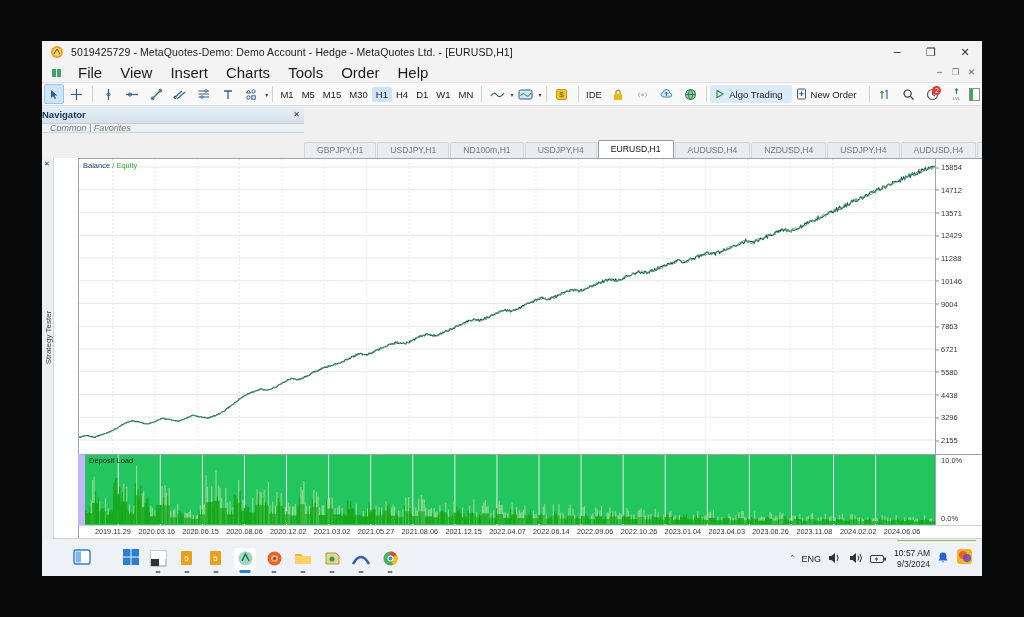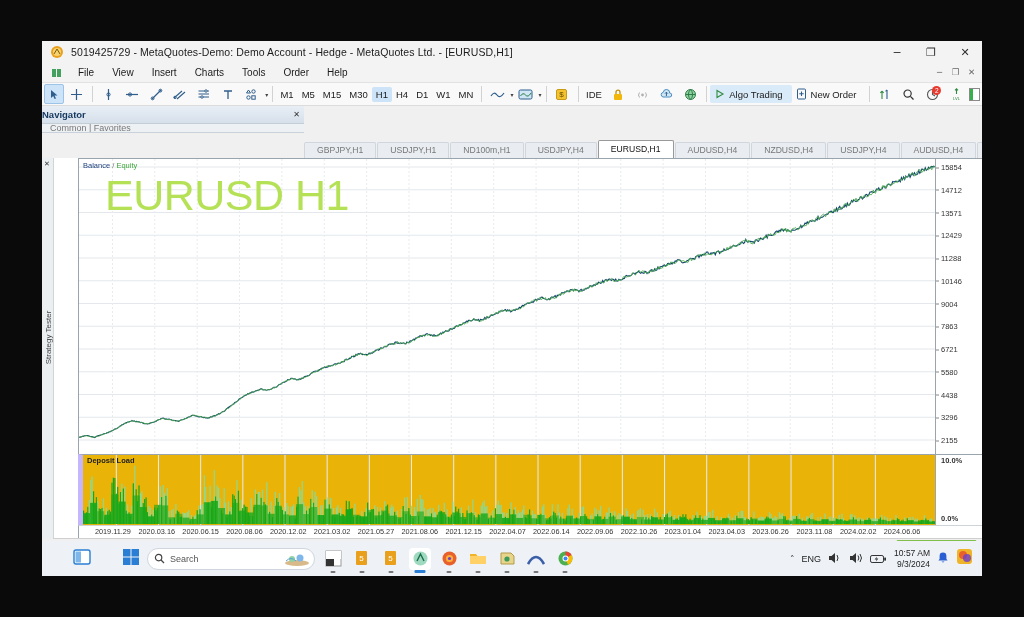--- a/index.html
+++ b/index.html
@@ -10,21 +10,21 @@
   
   .titlebar{position:relative;height:22px;background:#f3f3f3;display:flex;align-items:center;}
   .tb-logo{width:18px;height:14px;margin-left:6px;margin-right:5px;display:flex;align-items:center;justify-content:center;}
   .tb-title{font-size:10.5px;color:#1b1b1b;white-space:nowrap;letter-spacing:.1px;}
   .tb-winbtns{position:absolute;right:0;top:0;height:22px;display:flex;}
   .tb-winbtn{width:34px;height:22px;display:flex;align-items:center;justify-content:center;font-size:11px;color:#303030;font-family:"DejaVu Sans",sans-serif;}
 
   
   .menubar{position:relative;height:19px;background:#f3f3f3;display:flex;align-items:center;border-bottom:1px solid #e2e2e2;}
   .mm-logo{width:16px;margin-left:7px;margin-right:4px;display:flex;align-items:center;justify-content:center;}
-  .mi{font-size:10px;color:#1b1b1b;padding:1px 9px;white-space:nowrap;}
+  .mi{font-size:15px;color:#1b1b1b;padding:1px 9px;white-space:nowrap;}
   .mdi-btns{position:absolute;right:3px;top:1px;display:flex;gap:1px;}
   .mdi-btn{width:15px;height:15px;display:flex;align-items:center;justify-content:center;font-size:8.5px;color:#666;font-family:"DejaVu Sans",sans-serif;}
 
   
   .toolbar{height:22px;background:#f9f9f9;border-bottom:1px solid #dcdcdc;display:flex;align-items:center;padding:0 2px;}
   .tbtn{height:20px;min-width:20px;display:flex;align-items:center;justify-content:center;padding:0 2px;color:#2f4a6a;}
   .tbtn.sel{background:#cde3f7;border:1px solid #9cc4e8;box-sizing:border-box;border-radius:2px;}
   .tsep{width:1px;height:16px;background:#d2d2d2;margin:0 4px;}
   .tf{font-size:9.5px;color:#1b1b1b;padding:2px 4px;border-radius:2px;white-space:nowrap;}
   .tf.sel{background:#cde3f7;}
@@ -34,21 +34,21 @@
   .neworder{display:flex;align-items:center;height:18px;padding:0 4px;}
   .lvlbar{width:44px;height:11px;border:1px solid #8a8a8a;background:#fff;display:flex;}
   .lvlbar i{display:block;height:100%;background:#35b04a;}
   .badge{position:absolute;font-size:6.5px;background:#e8392f;color:#fff;border-radius:50%;width:9px;height:9px;display:flex;align-items:center;justify-content:center;margin-left:8px;margin-top:-8px;font-family:"Liberation Sans",sans-serif;}
 
   
   .navstrip{position:relative;height:17px;background:linear-gradient(#e8eef5,#d6e0eb);border-bottom:1px solid #c2cdd8;display:flex;align-items:center;}
   .navstrip .ntitle{font-size:9.5px;color:#14385e;font-weight:bold;}
   .navstrip .nclose{position:absolute;right:4px;font-size:8px;color:#333;font-family:"DejaVu Sans",sans-serif;}
   .navsub{height:8px;background:#eef1f4;display:flex;align-items:flex-start;overflow:hidden;border-bottom:1px solid #c9d2da;}
-  .navsub span{font-size:9px;color:#777;margin-left:8px;line-height:8px;}
+  .navsub span{font-size:9px;color:#777;margin-left:8px;line-height:8px;font-style:italic;}
 
   
   .chartTabsWrap{position:absolute;left:262px;top:98px;right:0;height:19px;display:flex;align-items:flex-end;}
   .ctab{font-size:8.6px;color:#777;background:#e9edf1;border:1px solid #cfd6dd;border-bottom:none;height:15px;line-height:15px;padding:0 12px;margin-right:1px;white-space:nowrap;border-radius:2px 2px 0 0;}
   .ctab.active{color:#111;background:#fff;height:17px;line-height:17px;border-color:#999;font-weight:normal;}
   .ctab-nav{font-size:8px;color:#555;padding:0 3px;font-family:"DejaVu Sans",sans-serif;}
 
   
   .tester{position:absolute;left:0;top:117px;right:0;bottom:37px;background:#fff;display:flex;}
   .vrail{width:11px;background:#eceff2;border-right:1px solid #d0d5da;position:relative;}
@@ -59,21 +59,21 @@
   .eqpanel{position:relative;height:295px;background:#fff;border-left:1px solid #9aa4ad;border-top:1px solid #9aa4ad;}
   .legend{position:absolute;left:4px;top:2px;font-size:7.5px;z-index:6;}
   .legend .bal{color:#1b3f7a;}
   .legend .sep{color:#777;}
   .legend .eq{color:#3da53d;}
   .watermark{position:absolute;left:26px;top:12px;font-size:43px;color:#b5e157;letter-spacing:-.5px;z-index:4;white-space:nowrap;font-family:"Liberation Sans",sans-serif;}
   .yaxis{position:absolute;right:0;top:0;width:46px;height:100%;border-left:1px solid #9aa4ad;background:#fff;z-index:5;}
   .ytick{position:absolute;right:0;width:46px;font-size:7.5px;color:#333;padding-left:5px;box-sizing:border-box;transform:translateY(-50%);}
   .ytick:before{content:"";position:absolute;left:0;top:50%;width:3px;height:1px;background:#888;}
 
-  .dlpanel{position:relative;flex:1;background:#eab308;border-left:5px solid #c4b5fd;border-top:1px solid #9aa4ad;font-weight:bold;}
+  .dlpanel{position:relative;flex:1;background:#22c55e;border-left:7px solid #c4b5fd;border-top:1px solid #9aa4ad;}
   .dl-label{position:absolute;left:4px;top:1px;font-size:7.5px;color:#222;z-index:6;}
   .dl-yaxis{position:absolute;right:0;top:0;width:46px;height:100%;border-left:1px solid #9aa4ad;background:#fff;z-index:5;}
   .dl-tick{position:absolute;right:0;width:46px;font-size:7.5px;color:#333;padding-left:5px;box-sizing:border-box;}
   .xaxis{position:relative;height:13px;background:#fff;border-left:1px solid #9aa4ad;border-top:1px solid #cfd4d8;}
   .xtick{position:absolute;font-size:7.3px;color:#333;top:1px;transform:translateX(-50%);white-space:nowrap;}
 
   
   .btabs{position:absolute;left:11px;right:0;bottom:19px;height:18px;background:#f0f0f0;border-top:1px solid #cfcfcf;display:flex;align-items:center;}
   .btab{font-size:9px;color:#555;padding:2px 9px;margin:0 1px;white-space:nowrap;}
   .btab.active{color:#000;background:#fff;border:1px solid #8d8d8d;border-radius:2px;font-weight:bold;padding:1px 8px;}
@@ -338,21 +338,20 @@
     </div>
 
     <div class="chartcol">
 
       <div class="eqpanel">
         <div class="legend">
           <span class="bal">Balance</span>
           <span class="sep">/</span>
           <span class="eq">Equity</span>
         </div>
-        <div class="watermark">EURUSD H1</div>
         <svg id="eqsvg" style="position:absolute;left:0;top:0;width:100%;height:100%;" viewBox="0 0 883 295" preserveAspectRatio="none">
               <line x1="0" x2="837" y1="8" y2="8" stroke="#e4e8ec" stroke-width="1"></line>
               <line x1="0" x2="837" y1="30.75" y2="30.75" stroke="#e4e8ec" stroke-width="1"></line>
               <line x1="0" x2="837" y1="53.5" y2="53.5" stroke="#e4e8ec" stroke-width="1"></line>
               <line x1="0" x2="837" y1="76.25" y2="76.25" stroke="#e4e8ec" stroke-width="1"></line>
               <line x1="0" x2="837" y1="99" y2="99" stroke="#e4e8ec" stroke-width="1"></line>
               <line x1="0" x2="837" y1="121.75" y2="121.75" stroke="#e4e8ec" stroke-width="1"></line>
               <line x1="0" x2="837" y1="144.5" y2="144.5" stroke="#e4e8ec" stroke-width="1"></line>
               <line x1="0" x2="837" y1="167.25" y2="167.25" stroke="#e4e8ec" stroke-width="1"></line>
               <line x1="0" x2="837" y1="190" y2="190" stroke="#e4e8ec" stroke-width="1"></line>
@@ -1222,33 +1221,20 @@
    </div>
    <div class="tk-center">
      <span>
        <svg width="18" height="18" viewBox="0 0 18 18">
             <rect x="1" y="1" width="7.5" height="7.5" fill="#2a7fd4"></rect>
             <rect x="9.5" y="1" width="7.5" height="7.5" fill="#2a7fd4"></rect>
             <rect x="1" y="9.5" width="7.5" height="7.5" fill="#2a7fd4"></rect>
             <rect x="9.5" y="9.5" width="7.5" height="7.5" fill="#2a7fd4"></rect>
           </svg>
      </span>
-     <div class="searchbox">
-       <svg width="11" height="11" viewBox="0 0 11 11">
-            <circle cx="4.6" cy="4.6" r="3.2" fill="none" stroke="#444" stroke-width="1.2"></circle>
-            <path d="M7 7 L10 10" stroke="#444" stroke-width="1.3"></path>
-          </svg>
-       <span class="stext">Search</span>
-       <svg width="26" height="16" viewBox="0 0 26 16" style="position:absolute;right:4px;">
-            <ellipse cx="13" cy="12" rx="12" ry="3" fill="#d8b98a"></ellipse>
-            <circle cx="8" cy="8" r="3" fill="#8fd3a0"></circle>
-            <circle cx="16" cy="7" r="3.5" fill="#7fb7ea"></circle>
-            <path d="M2 10 q5 -5 10 0" stroke="#5aa0d8" fill="none"></path>
-          </svg>
-     </div>
      <span class="tk-icon">
        <svg width="17" height="17" viewBox="0 0 17 17">
             <rect x="1" y="1" width="15" height="15" fill="#fff" stroke="#999"></rect>
             <path d="M1 9 H9 V16 H1 Z" fill="#333"></path>
             <path d="M9 1 H16 V9 H9 Z" fill="#fff"></path>
             <path d="M1 1 H9 V9 H1 Z" fill="#fff"></path>
           </svg>
        <i class="dot"></i>
      </span>
      <span class="tk-icon">

